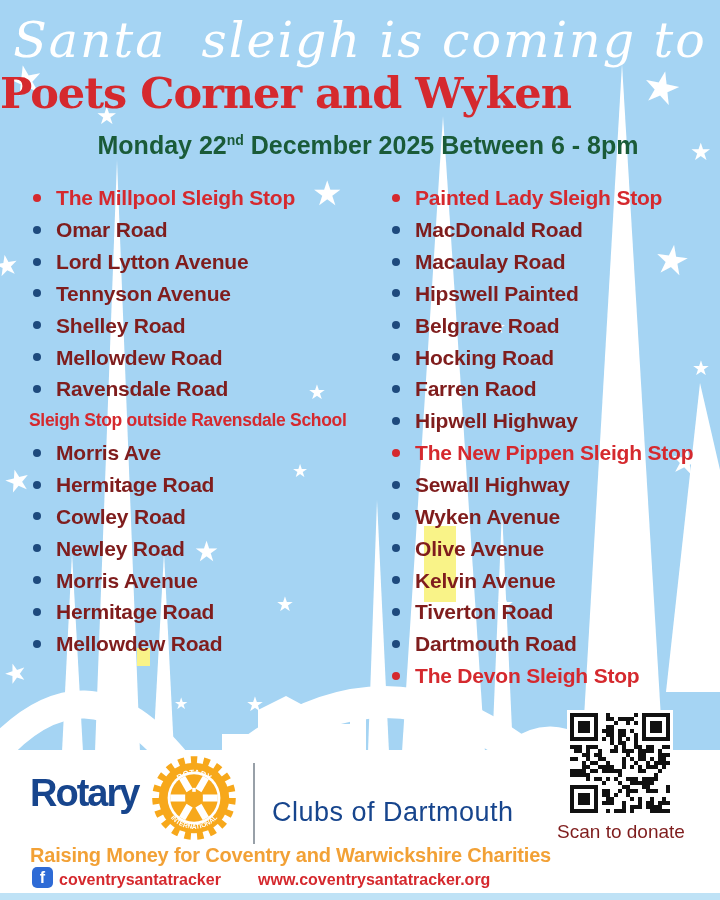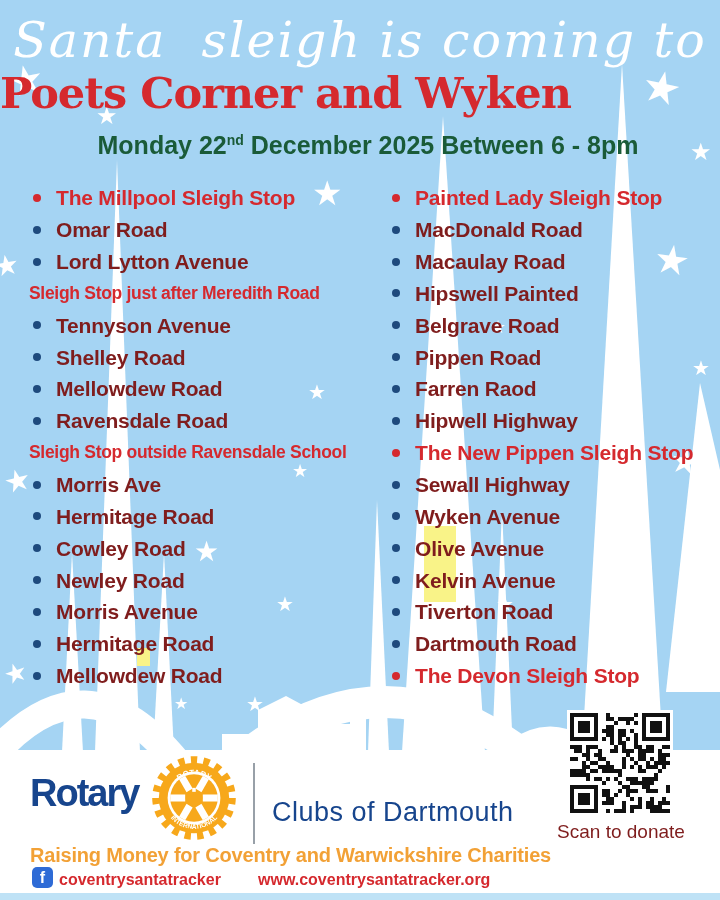--- a/index.html
+++ b/index.html
@@ -109,23 +109,20 @@
         <span class="txt">The Millpool Sleigh Stop</span>
       </div>
       <div class="row road">
         <span class="bullet"></span>
         <span class="txt">Omar Road</span>
       </div>
       <div class="row road">
         <span class="bullet"></span>
         <span class="txt">Lord Lytton Avenue</span>
       </div>
-      <div class="row header">
-        <span class="txt">Sleigh Stop just after Meredith Road</span>
-      </div>
       <div class="row road">
         <span class="bullet"></span>
         <span class="txt">Tennyson Avenue</span>
       </div>
       <div class="row road">
         <span class="bullet"></span>
         <span class="txt">Shelley Road</span>
       </div>
       <div class="row road">
         <span class="bullet"></span>
@@ -183,21 +180,21 @@
       <div class="row road">
         <span class="bullet"></span>
         <span class="txt">Hipswell Painted</span>
       </div>
       <div class="row road">
         <span class="bullet"></span>
         <span class="txt">Belgrave Road</span>
       </div>
       <div class="row road">
         <span class="bullet"></span>
-        <span class="txt">Pippen Road</span>
+        <span class="txt">Hocking Road</span>
       </div>
       <div class="row road">
         <span class="bullet"></span>
         <span class="txt">Farren Raod</span>
       </div>
       <div class="row road">
         <span class="bullet"></span>
         <span class="txt">Hipwell Highway</span>
       </div>
       <div class="row stop">

